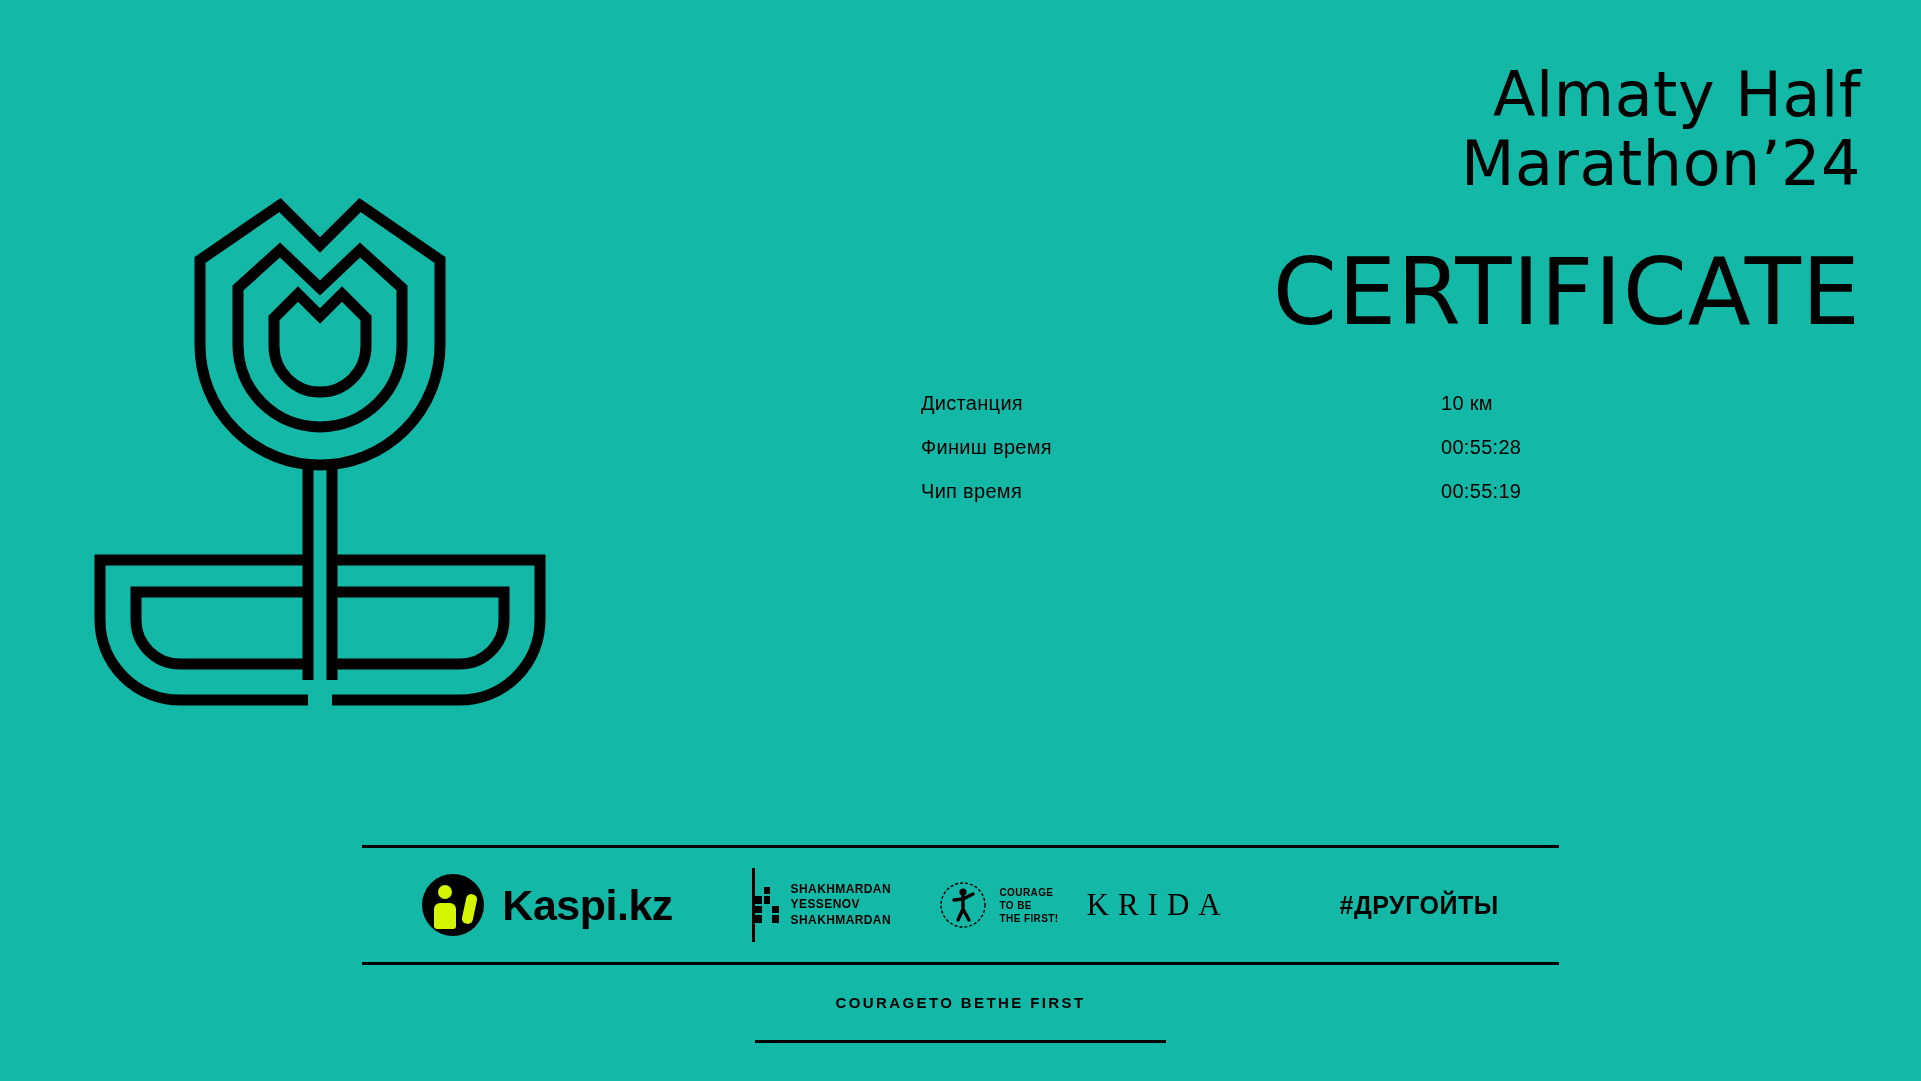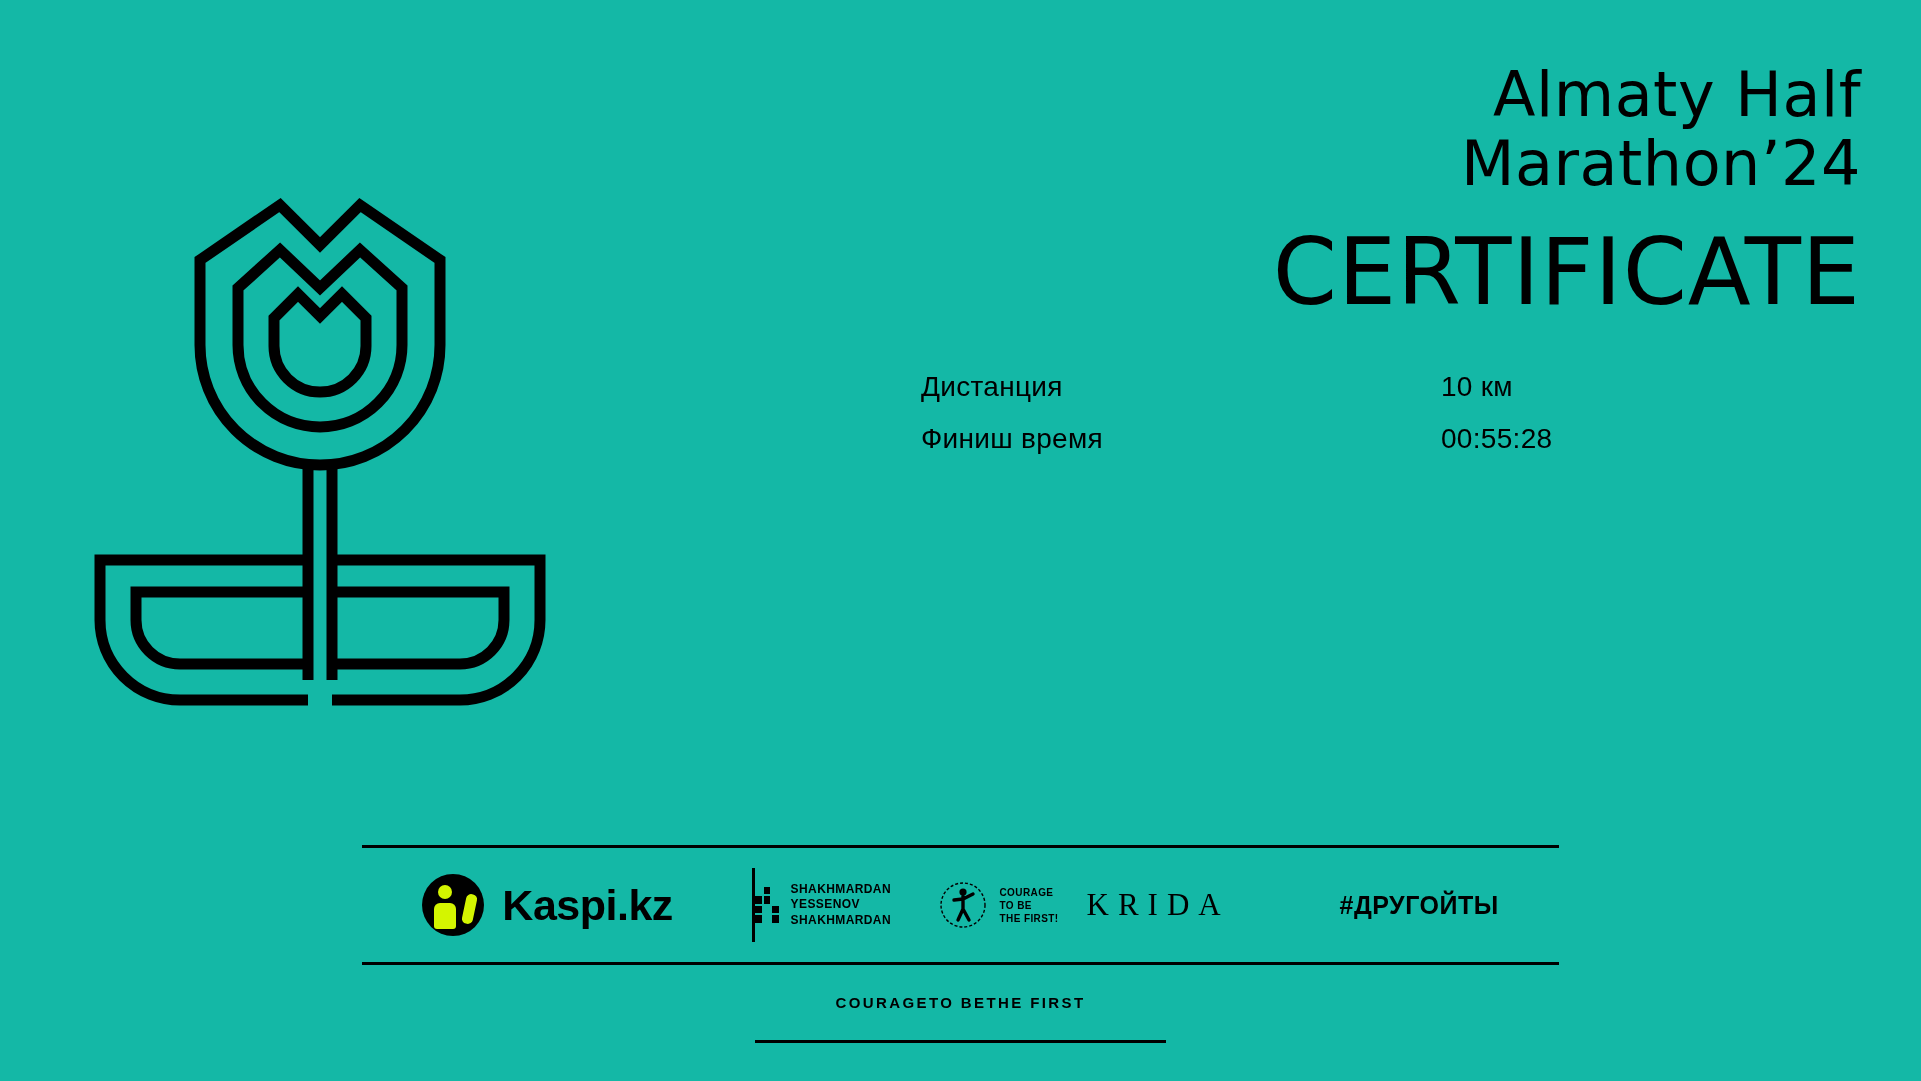--- a/index.html
+++ b/index.html
@@ -50,21 +50,21 @@
   }
   .event-title {
     font-family: "DejaVu Sans", sans-serif;
     font-size: 62px;
     line-height: 1.12;
     font-weight: 400;
     letter-spacing: 0.5px;
     color: #000;
   }
   .cert-word {
-    margin-top: 28px;
+    margin-top: 48px;
     font-family: "DejaVu Sans", sans-serif;
     font-size: 92px;
     line-height: 1;
     font-weight: 400;
     letter-spacing: 1px;
   }
   .athlete-name {
     margin-top: 48px;
     font-family: "Liberation Sans", sans-serif;
     font-size: 37px;
@@ -72,21 +72,21 @@
     letter-spacing: 1.2px;
   }
 
   .results {
     margin-top: 42px;
     display: flex;
     justify-content: flex-end;
   }
   .results table {
     border-collapse: collapse;
-    font-size: 28px;
+    font-size: 20px;
     line-height: 1.0;
   }
   .results td {
     padding: 12px 0;
     vertical-align: top;
     font-weight: 400;
     letter-spacing: 0.3px;
     white-space: nowrap;
   }
   .results td.label {
@@ -265,20 +265,24 @@
       <div class="results">
         <table>
           <tbody>
             <tr>
               <td class="label">Дистанция</td>
               <td class="value">10 км</td>
             </tr>
             <tr>
               <td class="label">Финиш время</td>
               <td class="value">00:55:28</td>
+            </tr>
+            <tr>
+              <td class="label">Чип время</td>
+              <td class="value">00:55:19</td>
             </tr>
           </tbody>
         </table>
       </div>
     </div>
   </div>
 
   <div class="sponsor-bar">
 
     <div class="sponsor sp-kaspi">

